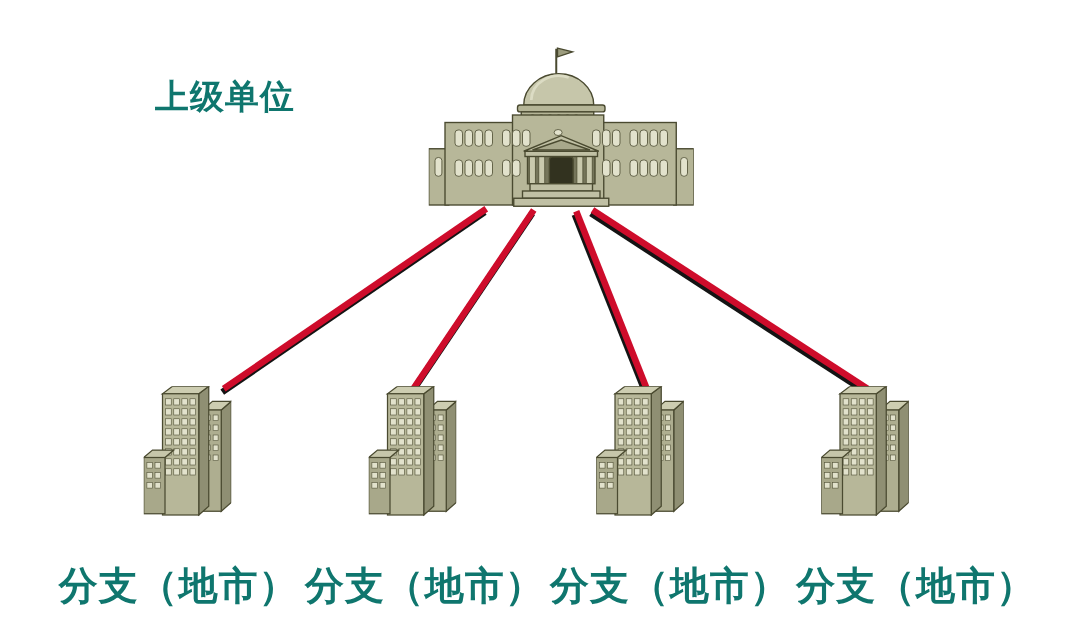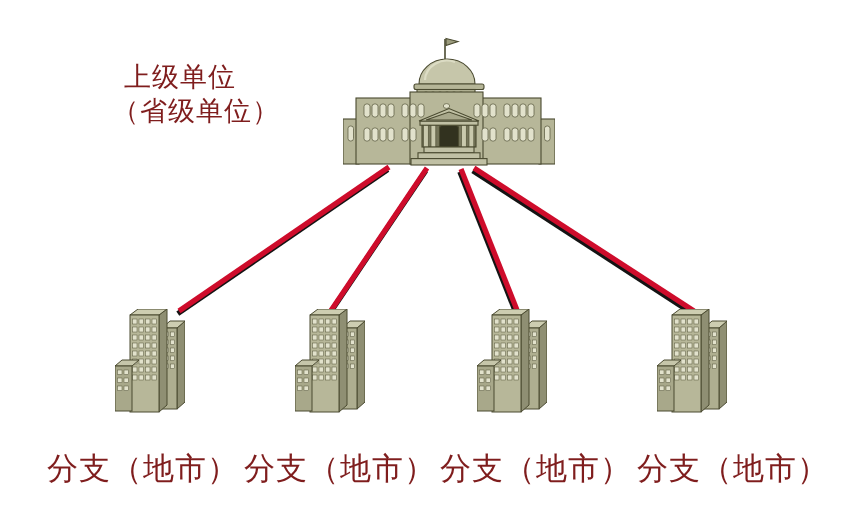--- a/index.html
+++ b/index.html
@@ -2,21 +2,21 @@
 <html><head>
 <meta charset="utf-8">
 <style>
   html,body{margin:0;padding:0;background:#fff;}
   .canvas{
     position:relative;width:865px;height:507px;background:#fff;overflow:hidden;
     font-family:"Liberation Sans","DejaVu Sans",sans-serif;
   }
   .abs{position:absolute;}
   .node-label{
-    color:#7f1d1d;font-weight:400;letter-spacing:1px;
+    color:#0f766e;font-weight:700;letter-spacing:1px;
   }
   .hq-label{left:112px;top:60px;font-size:27px;line-height:34px;}
   .hq-label .l1{padding-left:12px;display:block;}
   .hq-label .l2{display:block;}
   .branch-label{top:448px;width:220px;text-align:center;font-size:31px;white-space:nowrap;}
   .connector-layer{left:0;top:0;pointer-events:none;}
   svg{display:block;}
 </style>
 </head>
 <body>
@@ -98,21 +98,20 @@
                 <rect x="9" y="77" width="4.5" height="4.5"></rect>
             </g>
           </g>
         </g>
       </symbol>
     </defs>
   </svg>
 
   <div class="abs node-label hq-label">
     <span class="l1">上级单位</span>
-    <span class="l2">（省级单位）</span>
   </div>
 
   <svg class="abs" style="left:343px;top:36px" width="212" height="132" viewBox="0 0 212 132">
     <g stroke="#4A4A30" stroke-width="1.1">
 
       <g>
         <line x1="102" y1="23" x2="102" y2="3" stroke-width="1.6"></line>
         <polygon points="103,2.5 115,5.5 103,9.5" fill="#9C9C7E"></polygon>
       </g>
 

